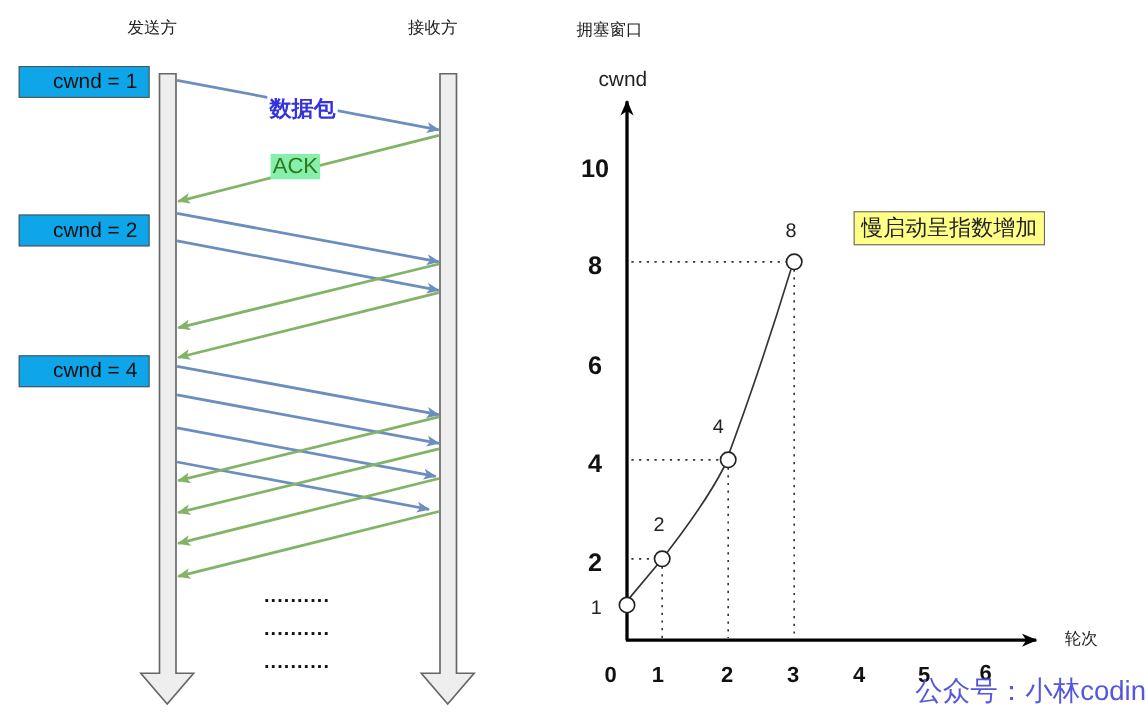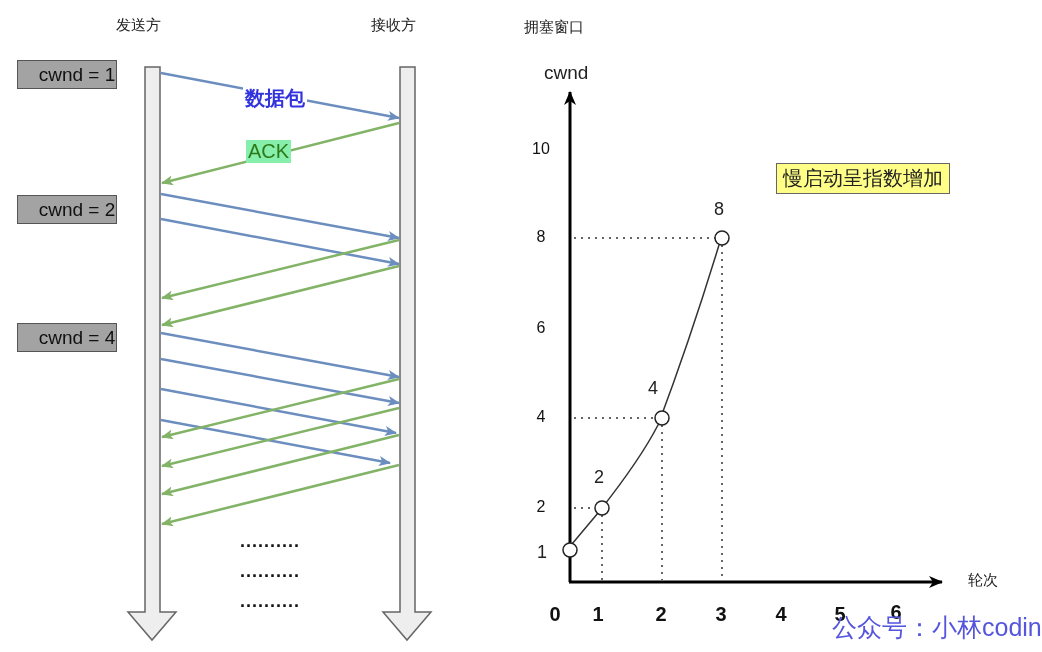--- a/index.html
+++ b/index.html
@@ -1,29 +1,29 @@
 <!DOCTYPE html>
 <html><head>
 <meta charset="utf-8">
 <style>
   html, body { margin:0; padding:0; background:#ffffff; }
   body { width:1042px; height:652px; position:relative; overflow:hidden;
          font-family:"Liberation Sans","DejaVu Sans",sans-serif; }
   .abs { position:absolute; }
   .title { font-size:15px; color:#222; white-space:nowrap; }
-  .cwnd-box { position:absolute; left:17px; width:100px; height:29px; background:#a3a3a3;
+  .cwnd-box { position:absolute; left:17px; width:119px; height:29px; background:#0ea5e9;
               border:1.5px solid #555; box-sizing:border-box; font-size:19px; color:#111;
               display:flex; align-items:center; justify-content:center;padding-left:20px; }
   .lbl-data { font-size:20px; color:#3333dd; background:#fff; padding:0 2px;font-weight:bold; }
   .lbl-ack { font-size:20px; color:#2d7a1a; background:#86efac; padding:0 2px; }
-  .ytick { font-size:16px; font-weight:normal; color:#111; width:30px; text-align:center; }
+  .ytick { font-size:23px; font-weight:bold; color:#111; width:30px; text-align:center; }
   .xtick { font-size:20px; font-weight:bold; color:#111; width:20px; text-align:center; }
   .pt-lbl { font-size:18px; color:#222; }
   .note { background:#ffff88; border:1.5px solid #666; font-size:20px; color:#222;
-          padding:1px 6px; white-space:nowrap; }
+          padding:1px 6px; white-space:nowrap;margin-top:29px; }
   .watermark { font-size:25px; color:#5555dd; white-space:nowrap; }
   .dots { font-size:18px; font-weight:bold; letter-spacing:1px; color:#111; }
   svg { position:absolute; left:0; top:0; }
 </style>
 </head>
 <body>
 
 <svg width="1042" height="652" viewBox="0 0 1042 652">
   <defs>
     <marker id="mBlue" markerWidth="12" markerHeight="10" refX="11" refY="5" orient="auto" markerUnits="userSpaceOnUse">

